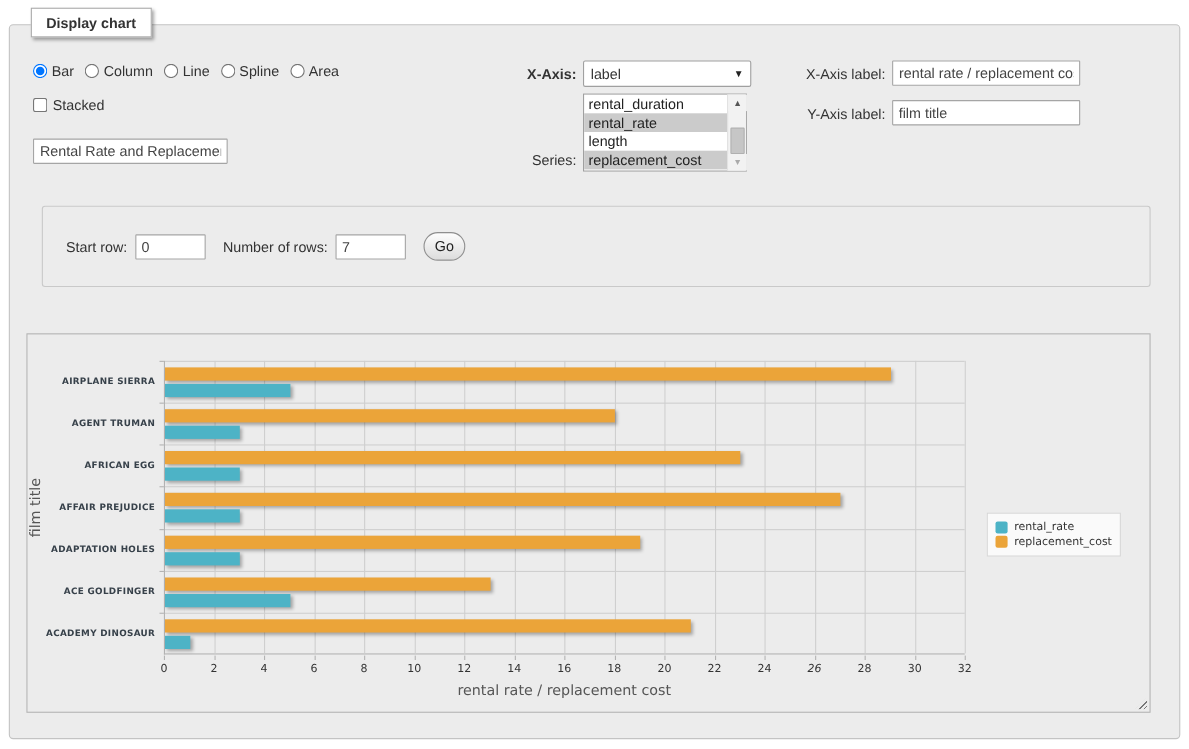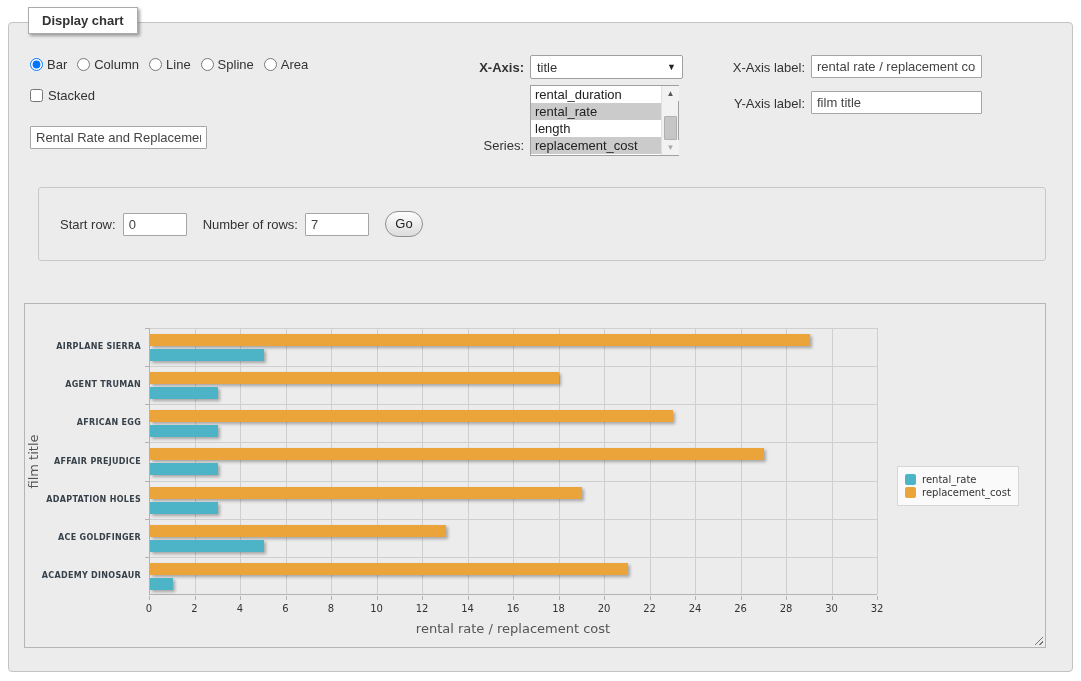--- a/index.html
+++ b/index.html
@@ -126,21 +126,21 @@
 
 <div class="abs stacked-row">
   <input type="checkbox" style="">
   <span>Stacked</span>
 </div>
 
 <input type="text" class="abs title-input" value="Rental Rate and Replacemer" style="">
 
 <div class="abs fld-label lbl-xaxis">X-Axis:</div>
 <div class="abs select-box">
-  <span>title</span>
+  <span>label</span>
   <span class="arrow">▼</span>
 </div>
 
 <div class="abs fld-label lbl-series">Series:</div>
 <div class="abs listbox">
   <div class="options" id="series-options">
       <div class="opt">rental_duration</div>
       <div class="opt sel">rental_rate</div>
       <div class="opt">length</div>
       <div class="opt sel">replacement_cost</div>
@@ -228,21 +228,21 @@
       <div class="xtick-label abs" style="left: 473px; top: 299px;">16</div>
       <div class="xtick abs" style="left: 533.5px; top: 292px;"></div>
       <div class="xtick-label abs" style="left: 518.5px; top: 299px;">18</div>
       <div class="xtick abs" style="left: 579px; top: 292px;"></div>
       <div class="xtick-label abs" style="left: 564px; top: 299px;">20</div>
       <div class="xtick abs" style="left: 624.5px; top: 292px;"></div>
       <div class="xtick-label abs" style="left: 609.5px; top: 299px;">22</div>
       <div class="xtick abs" style="left: 670px; top: 292px;"></div>
       <div class="xtick-label abs" style="left: 655px; top: 299px;">24</div>
       <div class="xtick abs" style="left: 715.5px; top: 292px;"></div>
-      <div class="xtick-label abs" style="left: 700.5px; top: 299px;">26</div>
+      <div class="xtick-label abs" style="left: 700.5px; top: 299px; font-style: italic;">26</div>
       <div class="xtick abs" style="left: 761px; top: 292px;"></div>
       <div class="xtick-label abs" style="left: 746px; top: 299px;">28</div>
       <div class="xtick abs" style="left: 806.5px; top: 292px;"></div>
       <div class="xtick-label abs" style="left: 791.5px; top: 299px;">30</div>
       <div class="xtick abs" style="left: 852px; top: 292px;"></div>
       <div class="xtick-label abs" style="left: 837px; top: 299px;">32</div>
       <div class="cat-label abs" style="left: 4px; top: 38.0714px;">AIRPLANE SIERRA</div>
       <div class="abs" style="width: 4px; height: 1px; background: rgb(179, 179, 179); left: 120px; top: 24px; position: absolute;"></div>
       <div class="cat-label abs" style="left: 4px; top: 76.2143px;">AGENT TRUMAN</div>
       <div class="abs" style="width: 4px; height: 1px; background: rgb(179, 179, 179); left: 120px; top: 62px; position: absolute;"></div>

